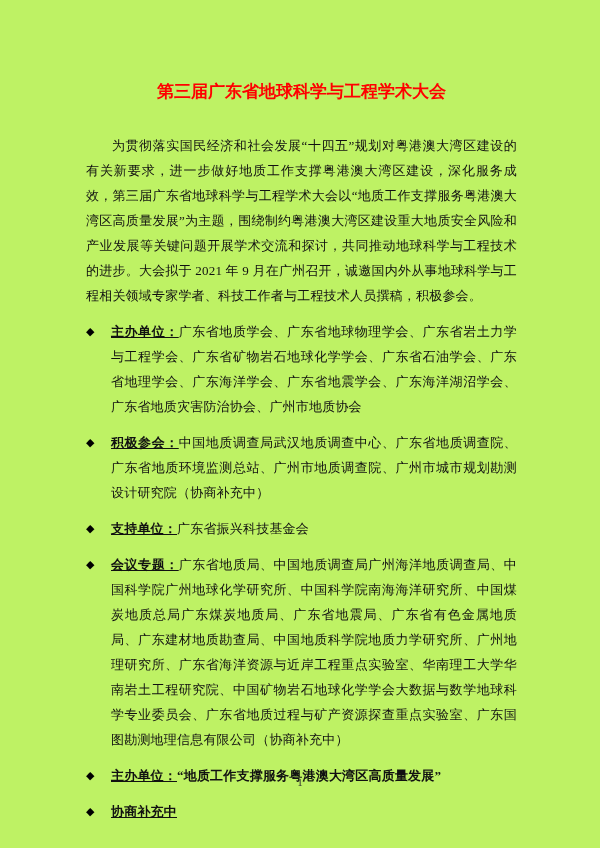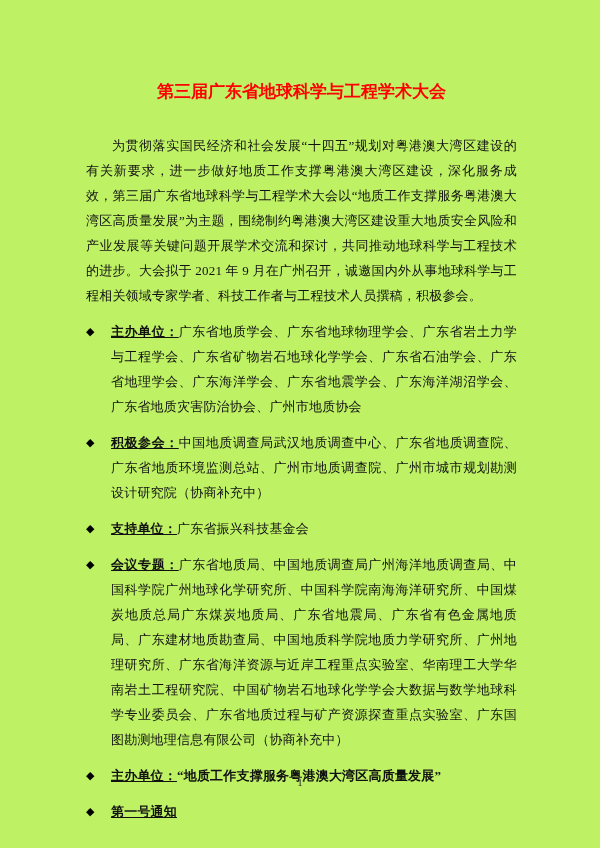--- a/index.html
+++ b/index.html
@@ -94,19 +94,19 @@
       <div class="bullet-item">
         <span class="bullet-marker">◆</span>
         <span class="bullet-content"><b class="bullet-label">会议专题：</b>广东省地质局、中国地质调查局广州海洋地质调查局、中国科学院广州地球化学研究所、中国科学院南海海洋研究所、中国煤炭地质总局广东煤炭地质局、广东省地震局、广东省有色金属地质局、广东建材地质勘查局、中国地质科学院地质力学研究所、广州地理研究所、广东省海洋资源与近岸工程重点实验室、华南理工大学华南岩土工程研究院、中国矿物岩石地球化学学会大数据与数学地球科学专业委员会、广东省地质过程与矿产资源探查重点实验室、广东国图勘测地理信息有限公司（协商补充中）</span>
       </div>
       <div class="bullet-item">
         <span class="bullet-marker">◆</span>
         <span class="bullet-content all-bold"><b class="bullet-label">主办单位：</b>“地质工作支撑服务粤港澳大湾区高质量发展”</span>
       </div>
       <div class="bullet-item">
         <span class="bullet-marker">◆</span>
-        <span class="bullet-content"><b class="bullet-label">第一号通知</b></span>
+        <span class="bullet-content"><b class="bullet-label">协商补充中</b></span>
       </div>
     </div>
 
   <div class="page-number">1</div>
 
 </div>
 
 </body></html>

